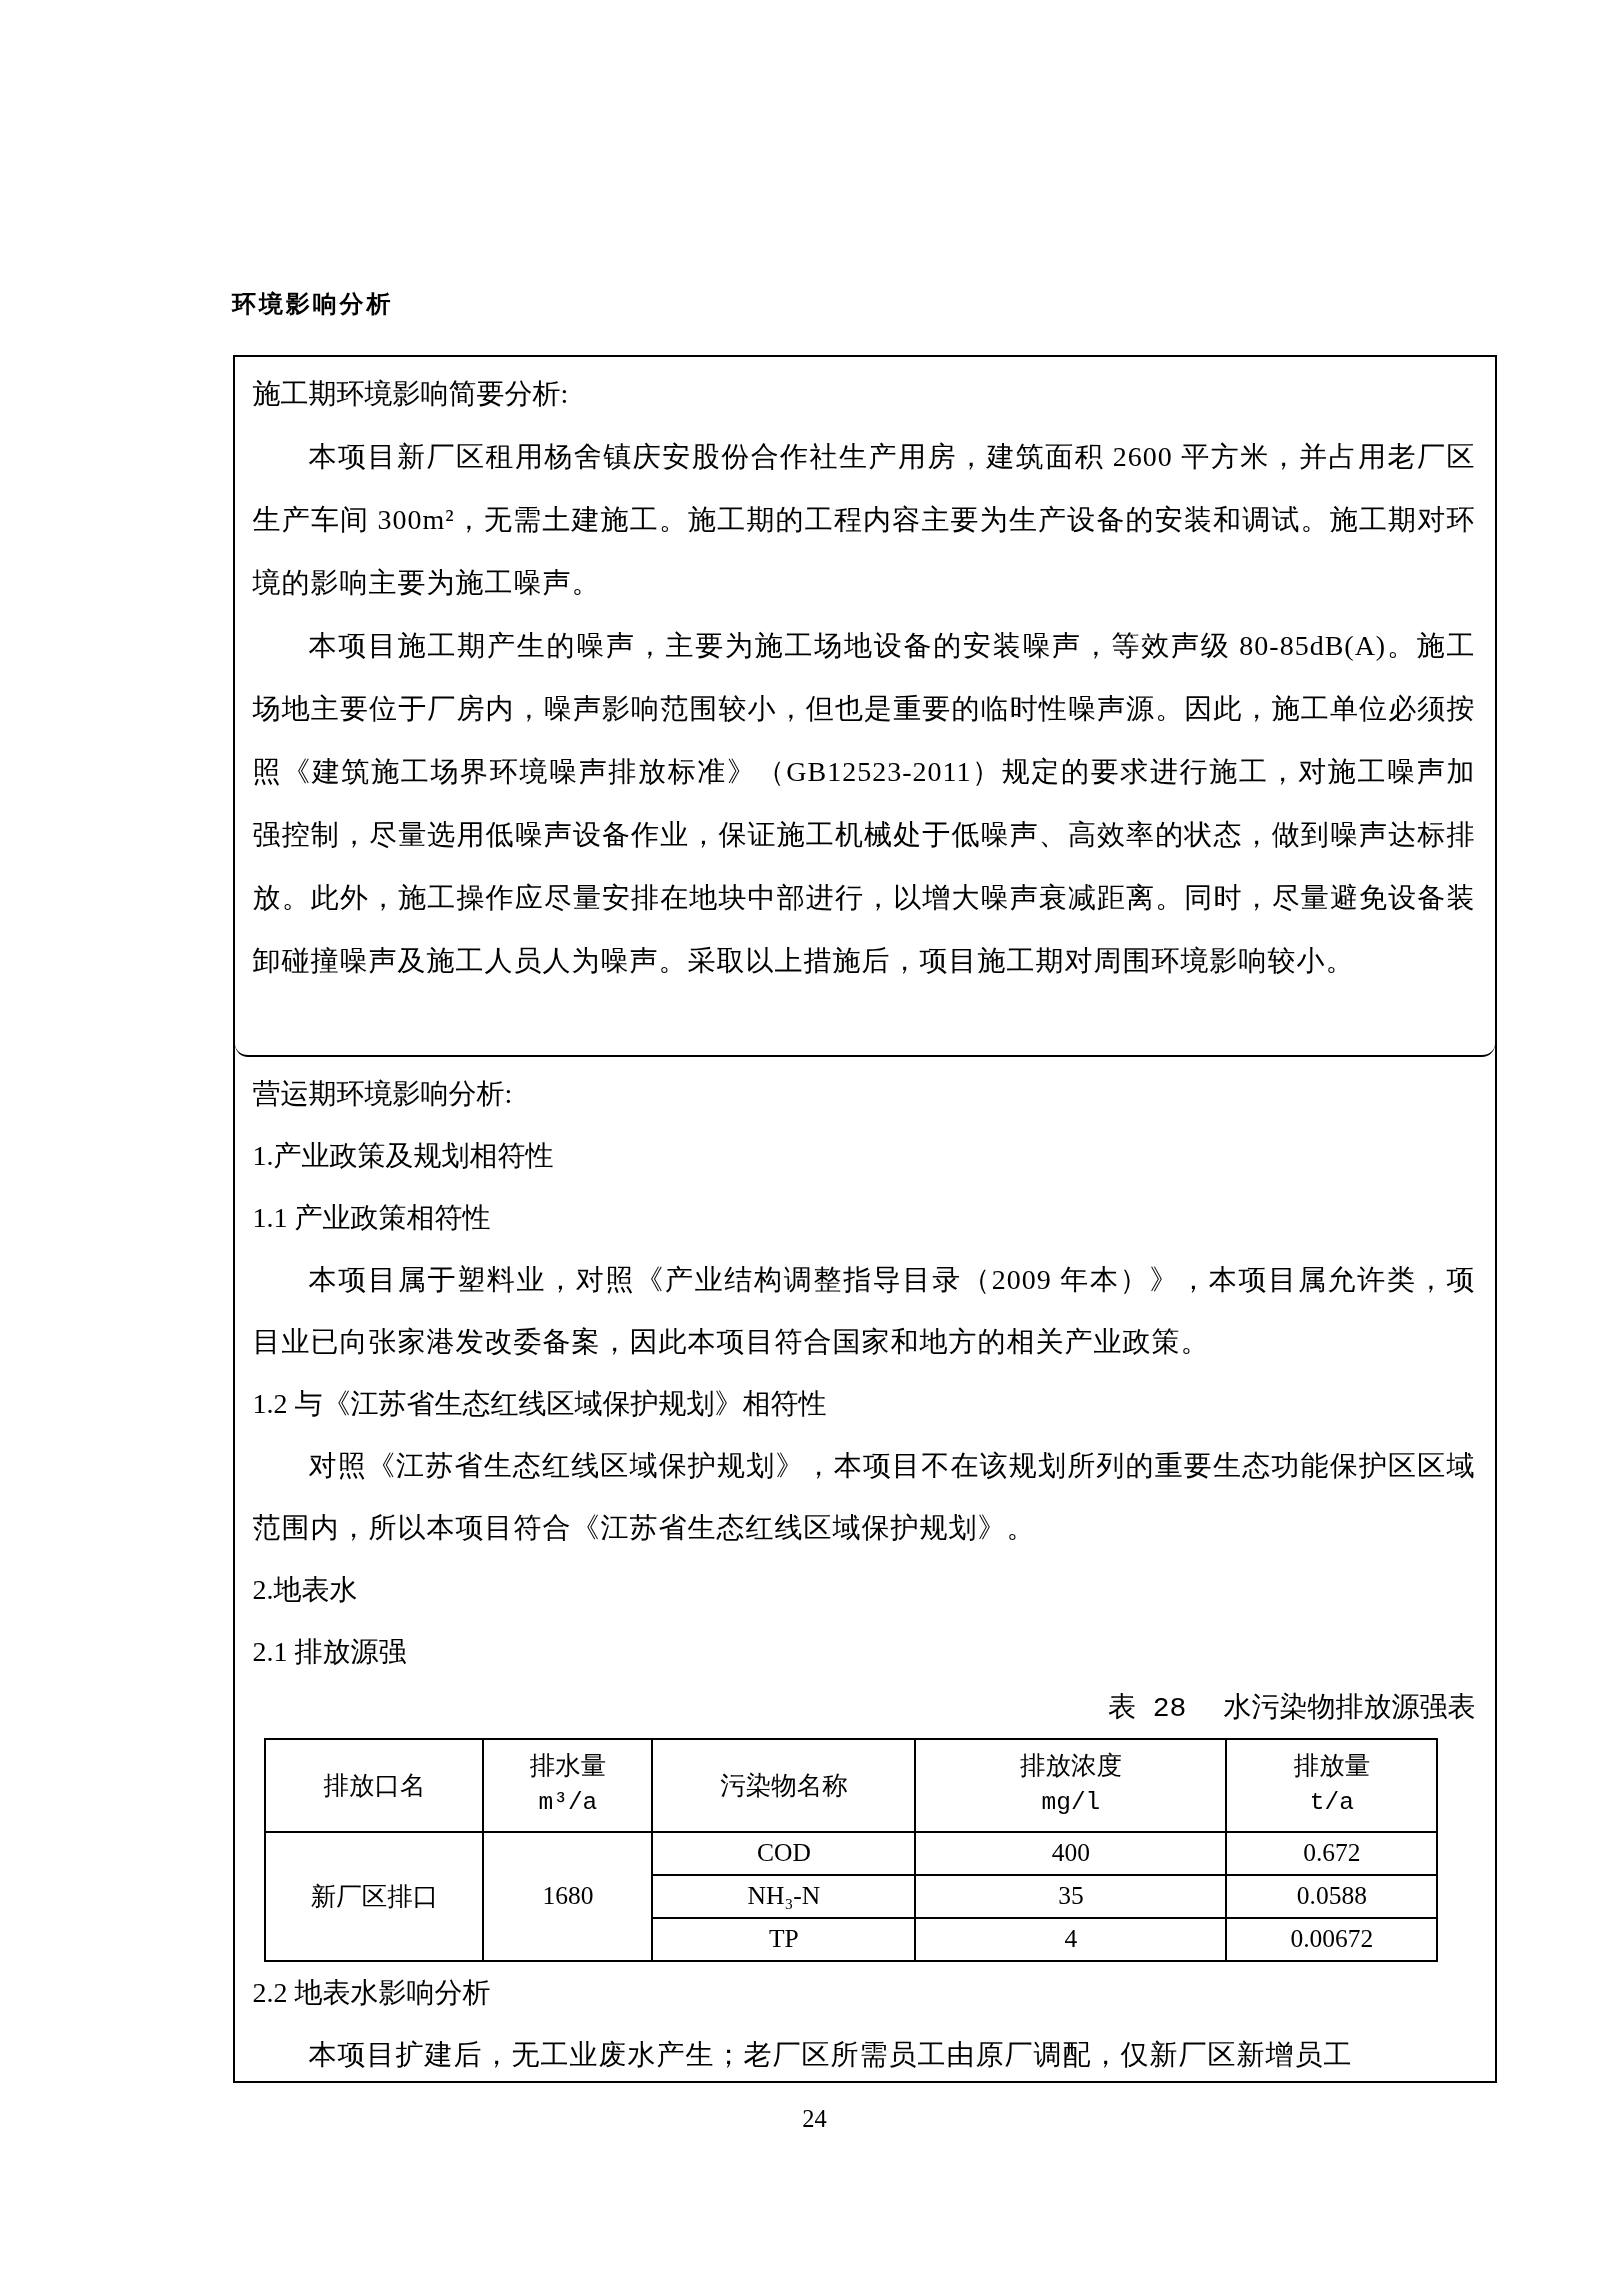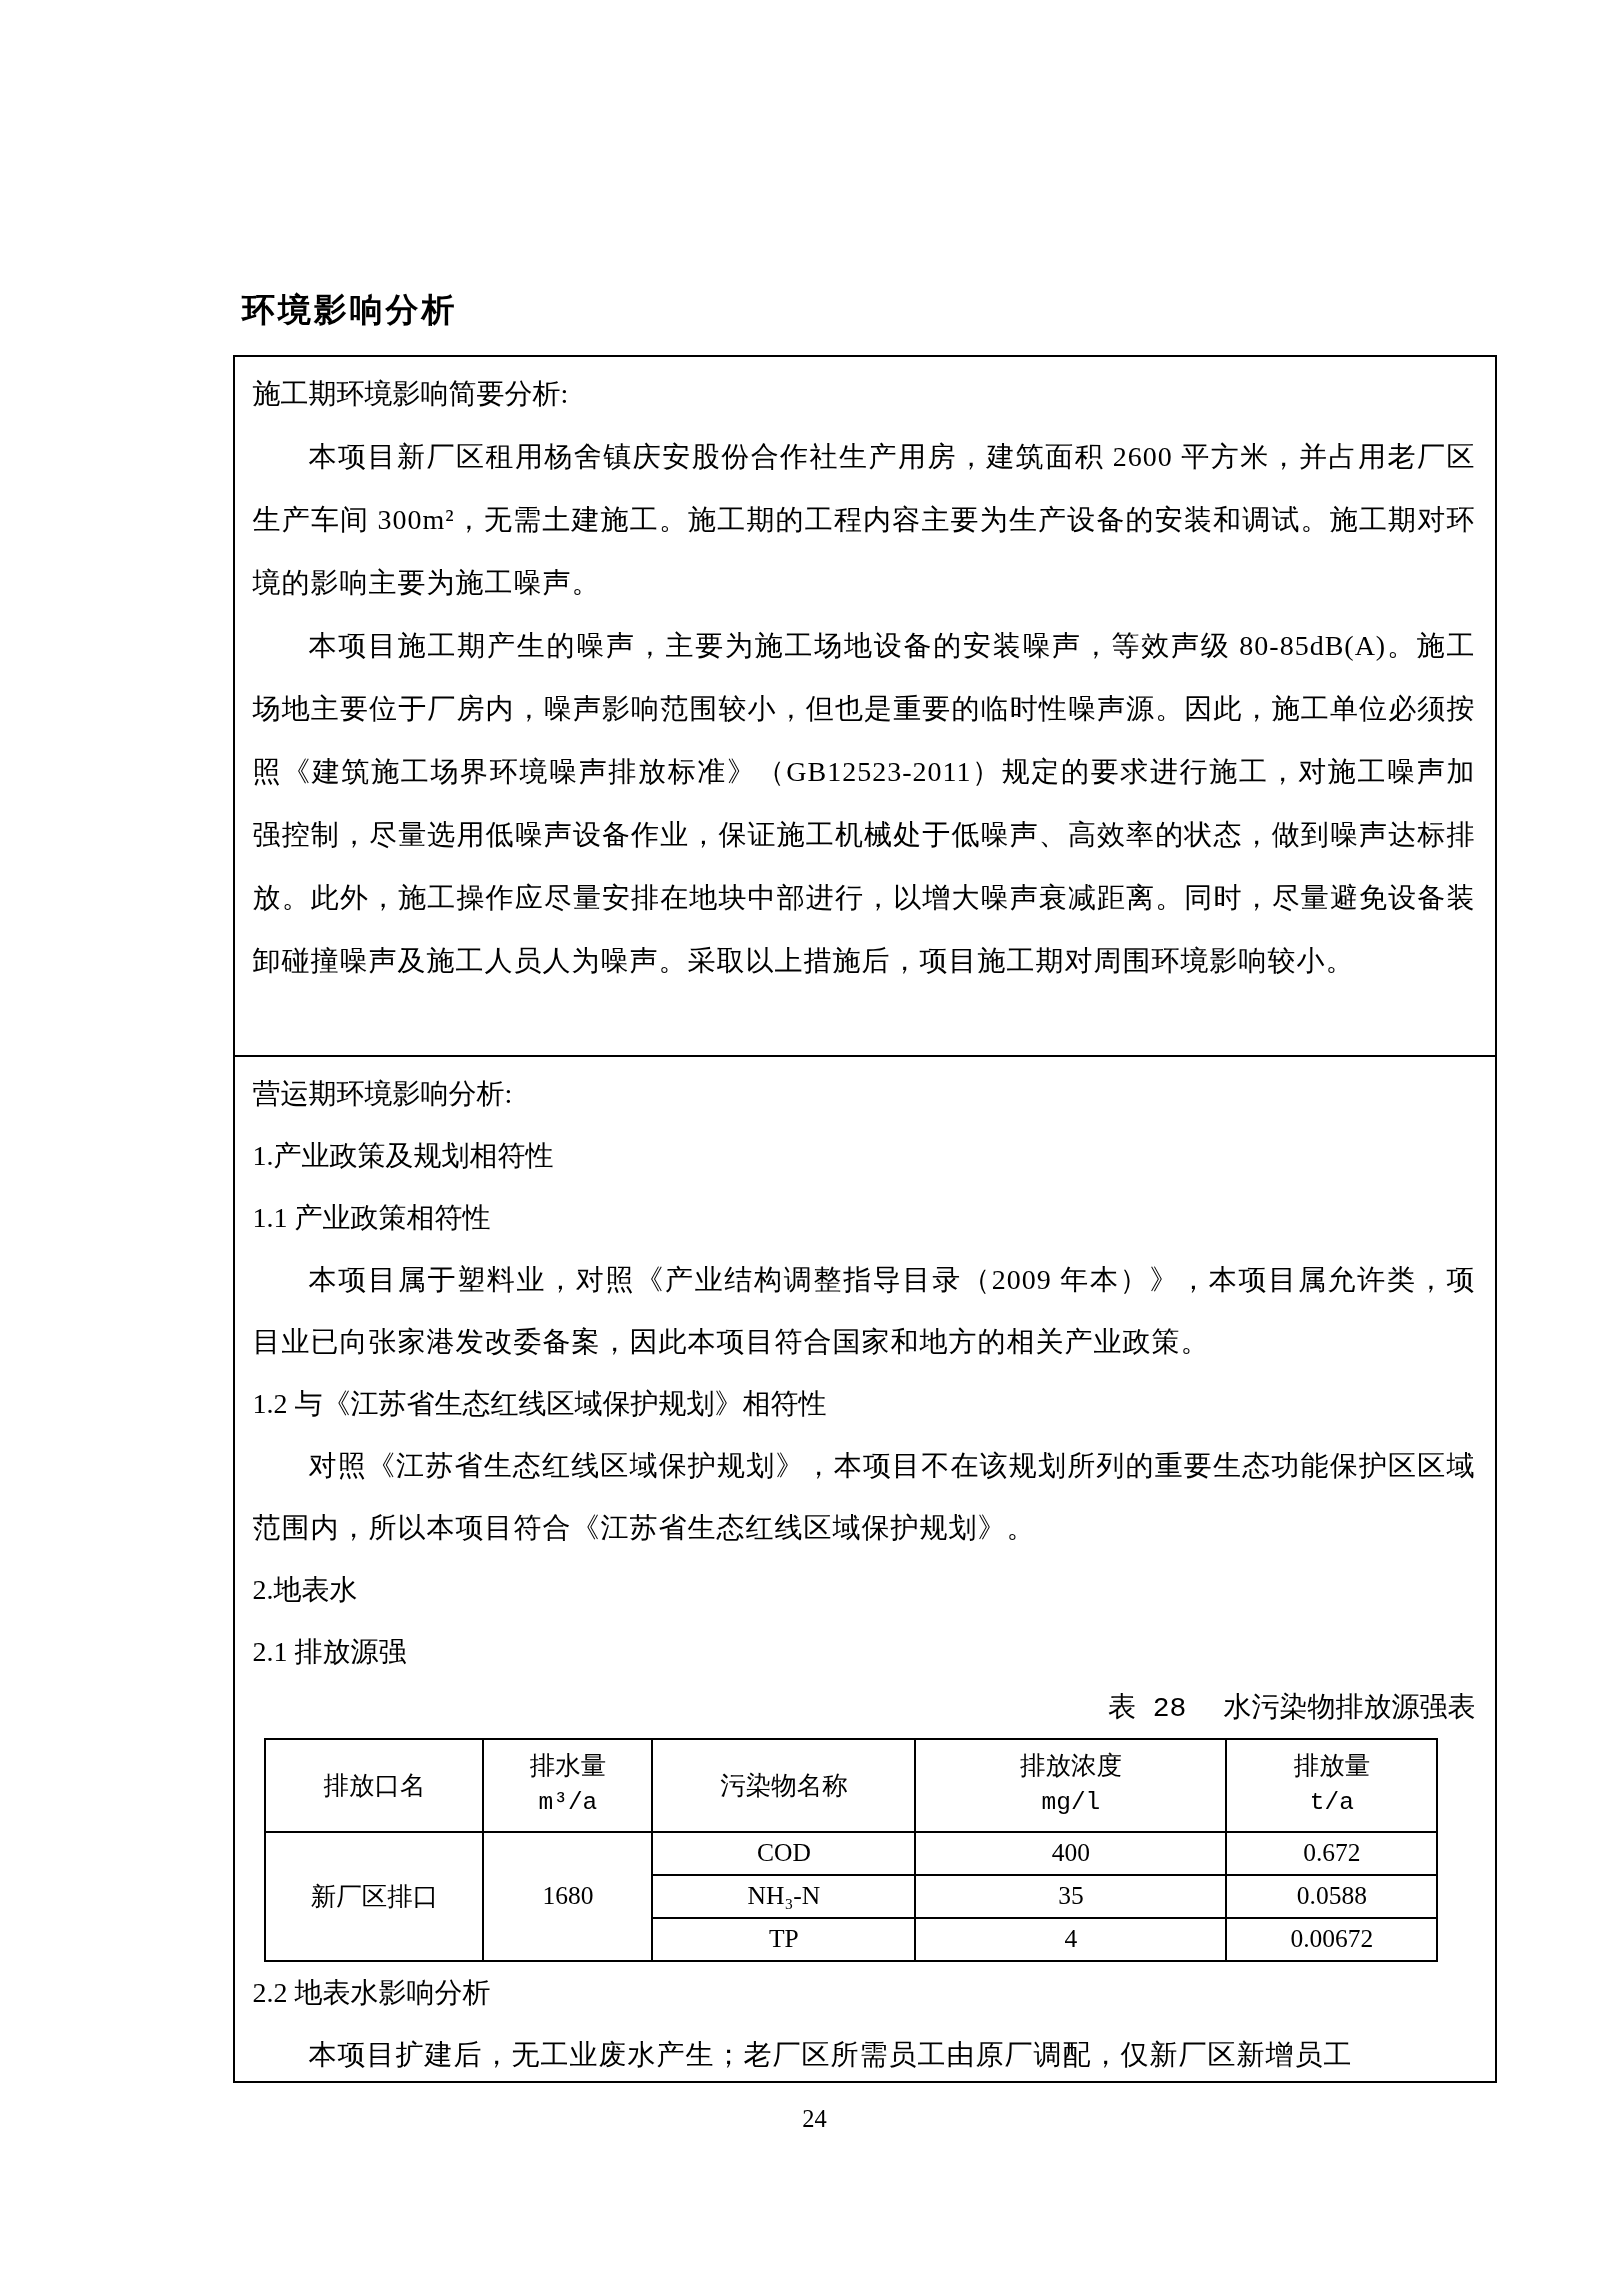--- a/index.html
+++ b/index.html
@@ -7,28 +7,28 @@
   body {
     width:1621px; height:2293px;
     position:relative;
     background:#ffffff;
     color:#000000;
     font-family:"Liberation Serif","DejaVu Serif",serif;
   }
   .page-title {
     position:absolute; left:232px; top:288px;
     font-family:"Liberation Sans","DejaVu Sans",sans-serif;
-    font-weight:bold; font-size:33px; letter-spacing:2.9px;margin-left:10px;
+    font-weight:bold; font-size:24px; letter-spacing:2.9px;
   }
   .main-box {
     position:absolute; left:233px; top:355px;
     width:1264px; height:1728px;
     border:2px solid #000;
   }
-  .sec { padding:5.9px 19.6px 0 17.6px; font-size:28px; }
+  .sec { padding:5.9px 19.6px 0 17.6px; font-size:28px;border-radius:13px; }
   .sec1 { height:700px; border-bottom:2px solid #000; overflow:hidden; }
   .sec2 { height:1022px; overflow:hidden; }
   .hline { line-height:62px; white-space:nowrap; }
   .sec1 .hline { line-height:62px; }
   p.body { margin:0; line-height:63px; text-align:justify; text-indent:2em; letter-spacing:1px; }
   .sec2 p.body { line-height:62px; }
   .tbl-caption { text-align:right; line-height:51px; font-size:28px;font-family:Liberation Mono, monospace; }
   .tbl-caption .cap-label { margin-right:37px; }
   table.t28 {
     border-collapse:collapse; table-layout:fixed;

